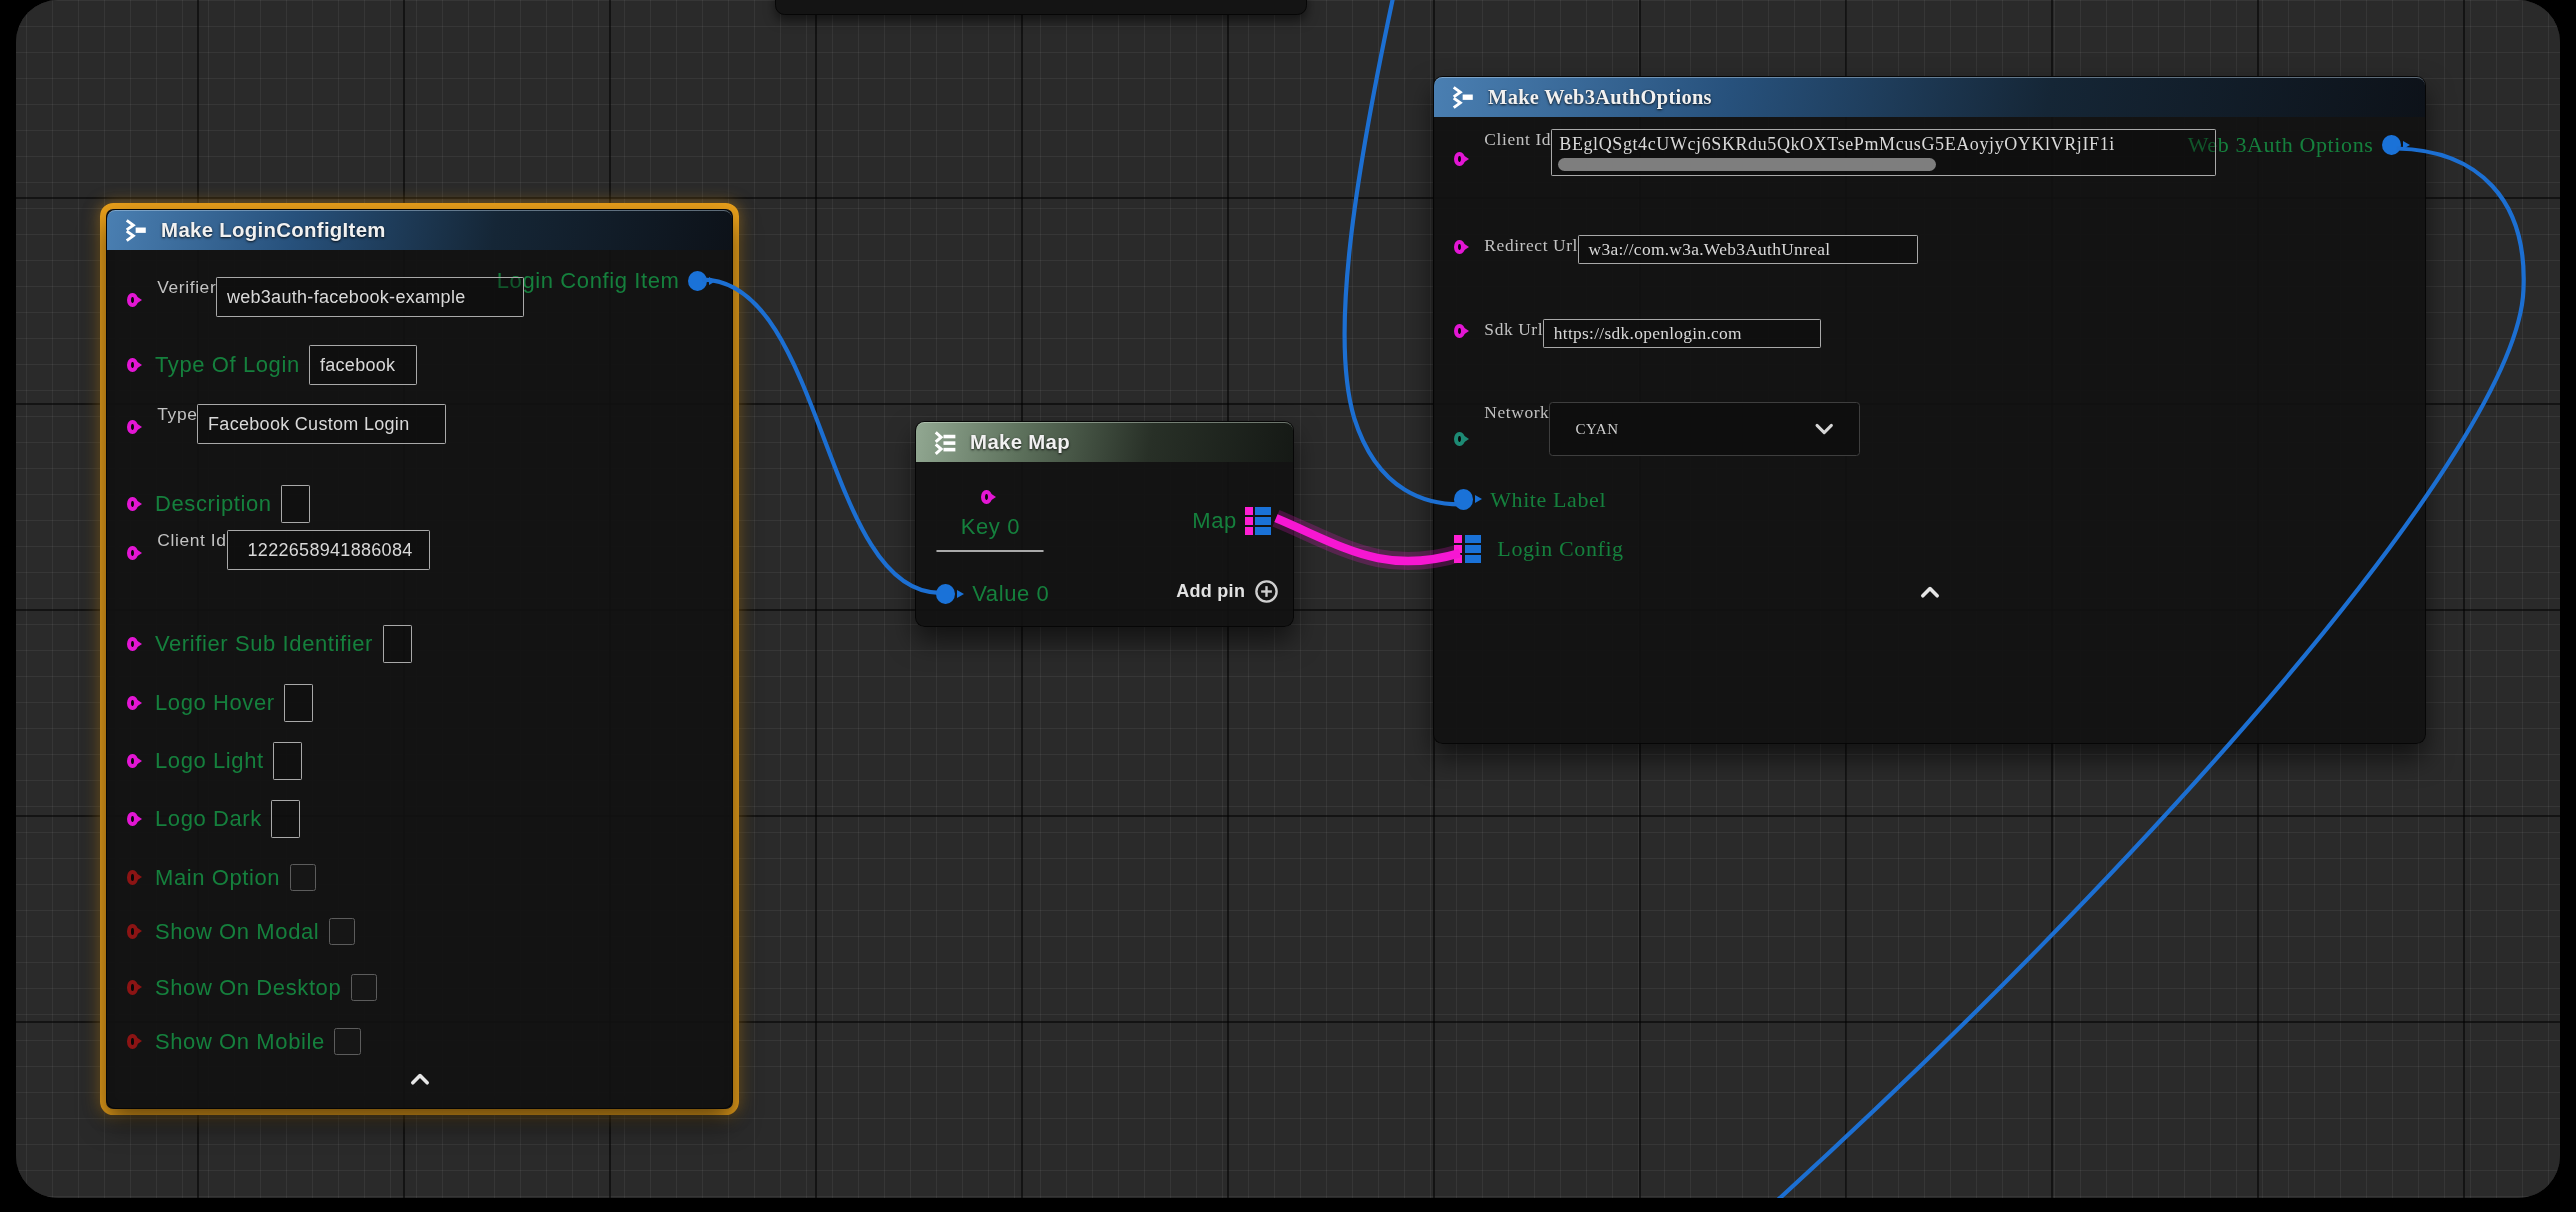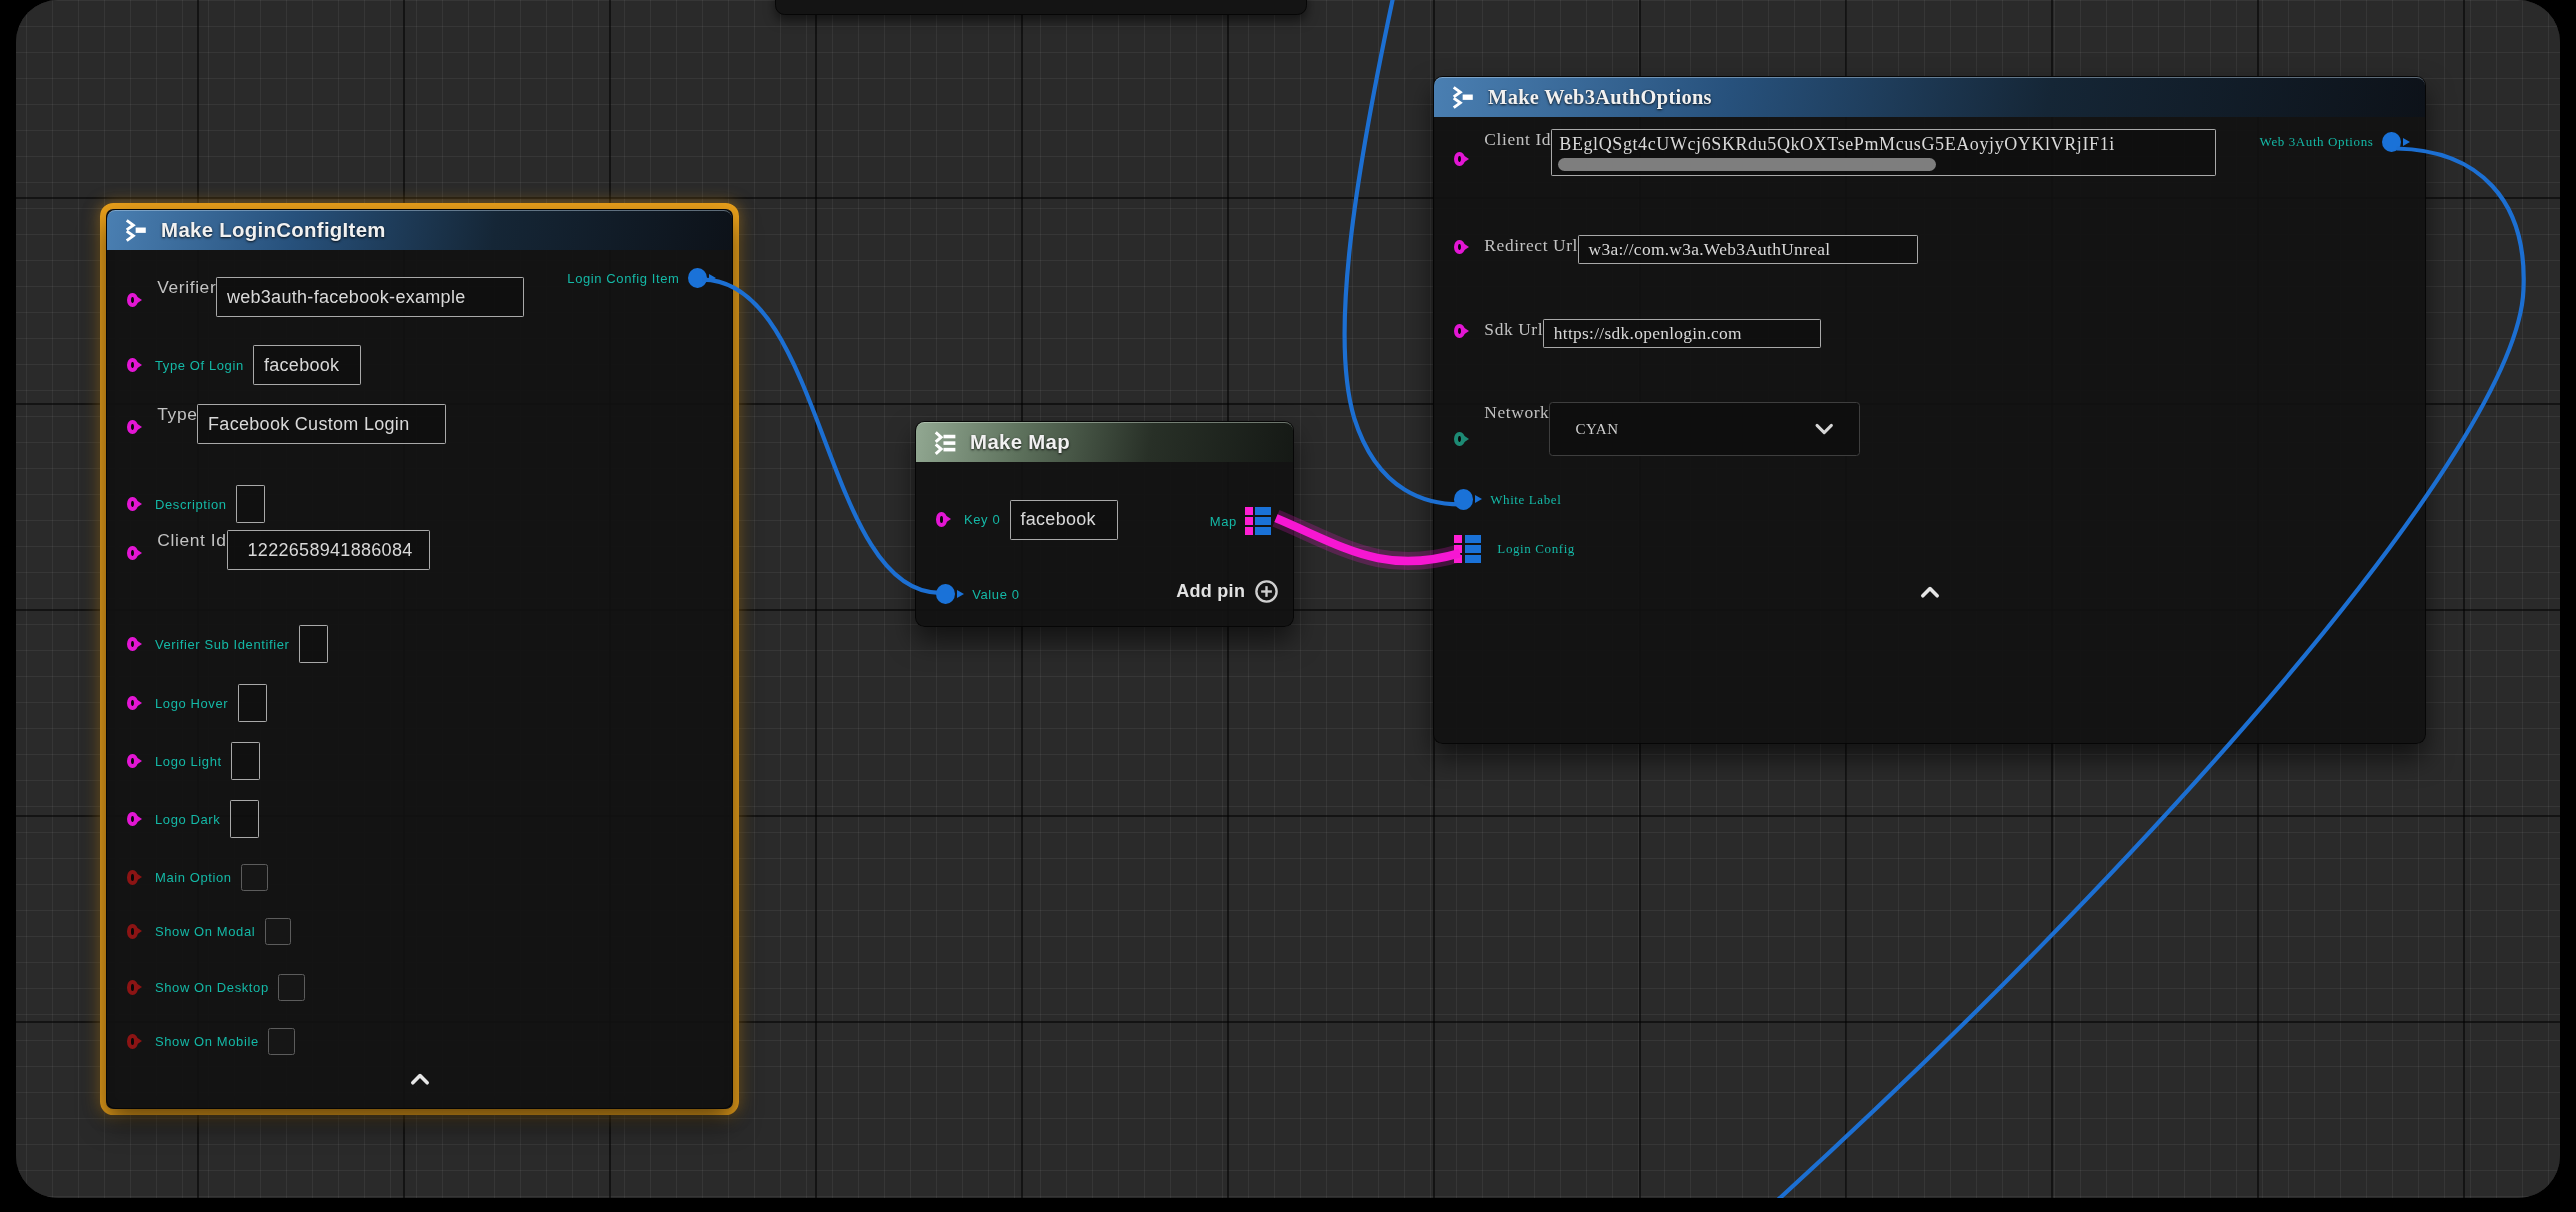--- a/index.html
+++ b/index.html
@@ -53,21 +53,21 @@
   
   .selection{
     position:absolute; z-index:9;
     border:6px solid #e9a01b; border-radius:13.2px;
     box-shadow:0 0 15.6px rgba(233,160,27,.5), inset 0 0 10.8px rgba(0,0,0,.6);
   }
 
   
   .row{ position:absolute; display:flex; align-items:center; gap:9.6px; padding-left:20.4px; }
   .row-out{ position:absolute; display:flex; align-items:center; gap:8.4px; justify-content:flex-end; }
-  .pin-label{ color:#14b8a6; font-size:13px; letter-spacing:0.6px; white-space:nowrap; }
+  .pin-label{ color:#15803d; font-size:22px; letter-spacing:0.6px; white-space:nowrap; }
   .field-label{ color:#c2c2c2; font-size:17.4px; letter-spacing:0.6px; margin:0 0 4.8px 2.4px; white-space:nowrap; }
 
   .pin{ position:relative; width:10.8px; height:13.2px; border-radius:50%;
         flex:0 0 auto; margin-right:7.2px; }
   .pin.ring{ border:4.2px solid var(--c); background:rgba(0,0,0,.55); width:10.8px; height:14.4px; }
   .pin.fill{ background:var(--c); width:19px; height:20.4px; border-radius:50%; }
   .pin::after{ content:""; position:absolute; left:100%; top:50%; transform:translateY(-50%);
                margin-left:1.8px; border-left:6.6px solid var(--c);
                border-top:4.8px solid transparent; border-bottom:4.8px solid transparent; }
   .pin.fill::after{ border-left-width:7.2px; }
@@ -241,21 +241,21 @@
           <polyline points="6,4 15,12 6,20" fill="none" stroke="#fff" stroke-width="5"></polyline>
           <polyline points="6,24 15,32 6,40" fill="none" stroke="#fff" stroke-width="5"></polyline>
           <rect x="19" y="8" width="20" height="6" fill="#fff"></rect>
           <rect x="19" y="19" width="20" height="6" fill="#fff"></rect>
           <rect x="19" y="30" width="20" height="6" fill="#fff"></rect>
         </svg>
       </span>
       <span class="node-title">Make Map</span>
     </div>
 
-    <div class="row" style="top:76px; height:43px;">
+    <div class="row" style="top:68px; height:43px;flex-direction:column;">
       <span class="pin ring" style="--c:#e316d4;"></span>
       <span class="pin-label">Key 0</span>
       <span class="tbox" style="width:108px;">facebook</span>
     </div>
 
     <div class="row" style="top:160px; height:24px;">
       <span class="pin fill" style="--c:#1a72d8;"></span>
       <span class="pin-label">Value 0</span>
     </div>
 

